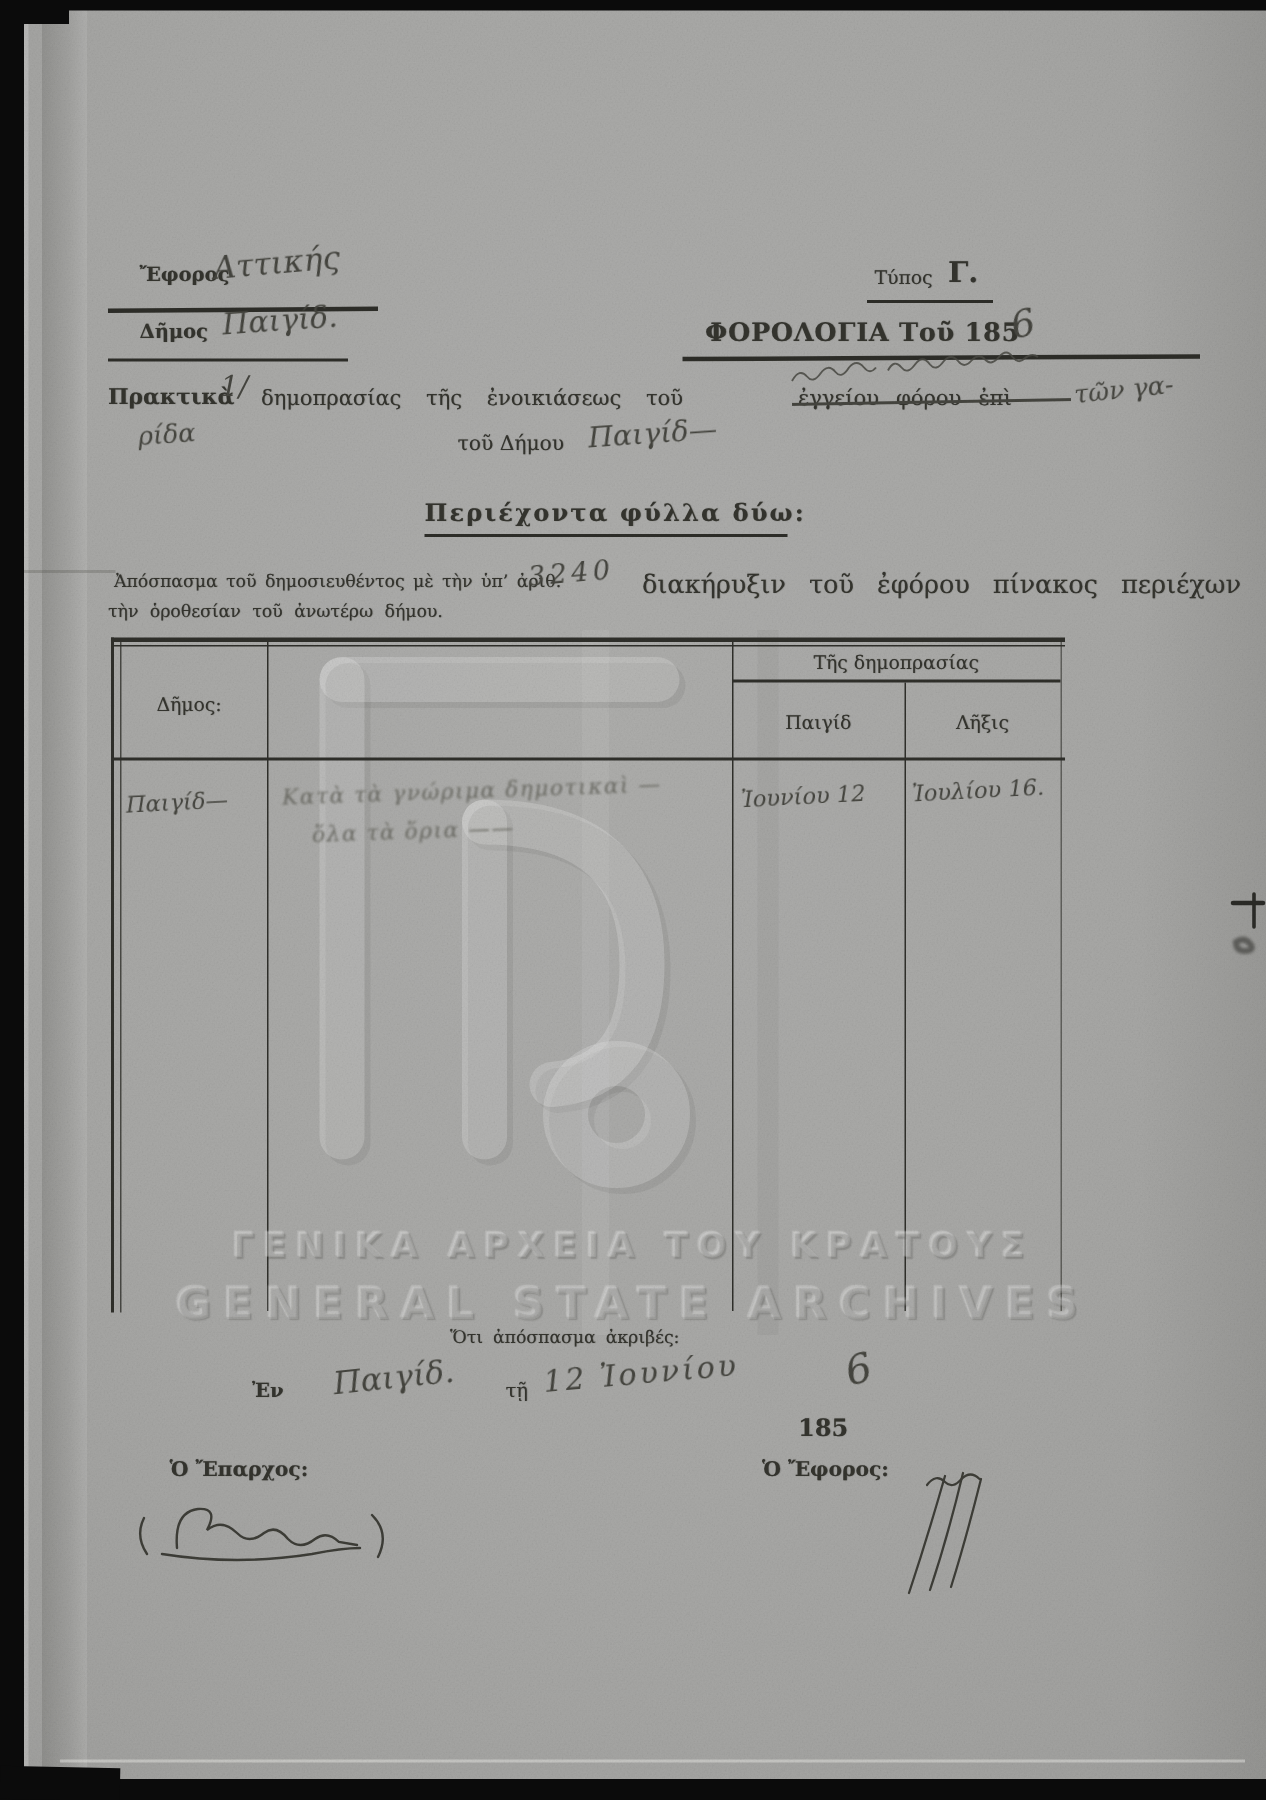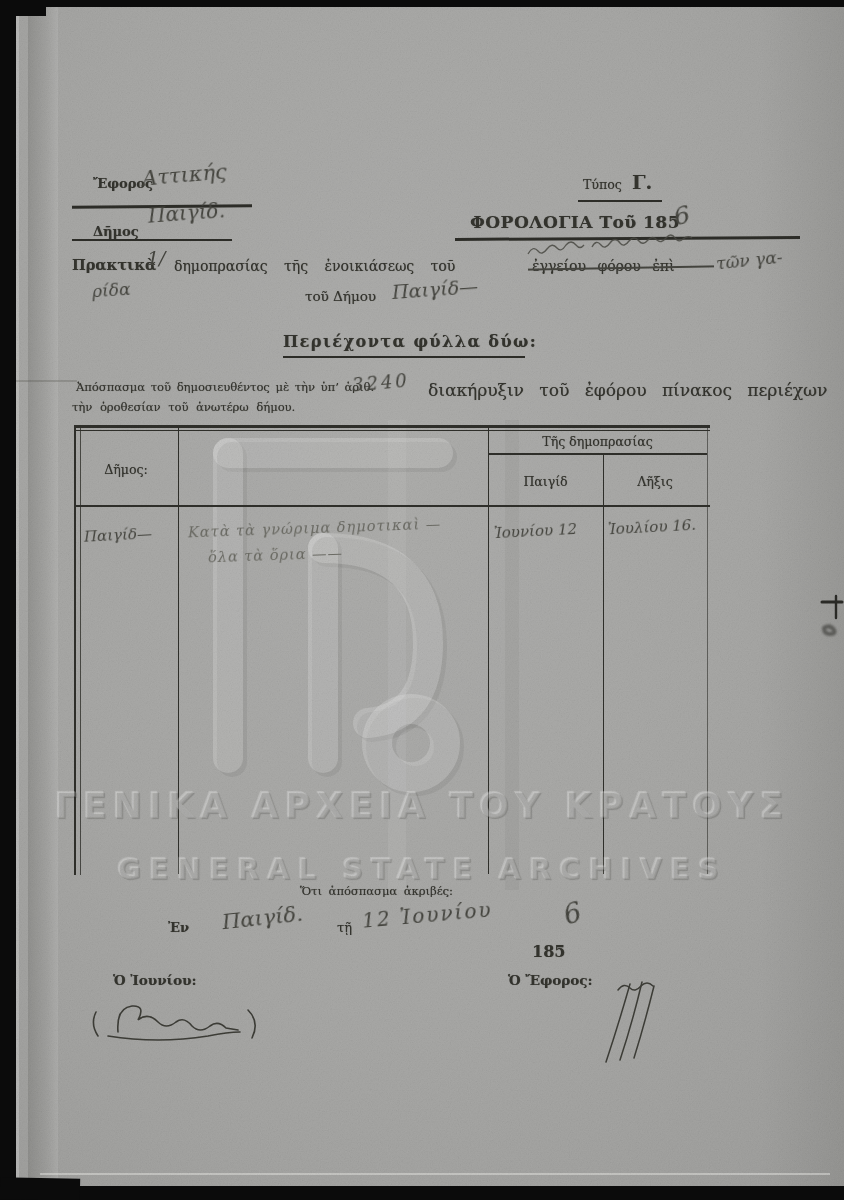--- a/index.html
+++ b/index.html
@@ -70,21 +70,21 @@
   </svg>
 
   <div class="abs pr" style="left:93px;top:176px;font-size:13px;font-weight:600;">Ἔφορος</div>
   <div class="abs hw" style="left:142px;top:163px;font-size:21px;transform:rotate(-5deg);">Αττικής</div>
   <div class="abs rule" style="left:72px;top:205px;width:180px;height:2.5px;transform:rotate(-.4deg);"></div>
 
   <div class="abs pr" style="left:583px;top:177px;font-size:12.5px;">Τύπος</div>
   <div class="abs pr bold" style="left:632px;top:171px;font-size:19px;">Γ.</div>
   <div class="abs rule" style="left:578px;top:200px;width:84px;height:2px;"></div>
 
-  <div class="abs pr" style="left:93px;top:224px;font-size:13px;font-weight:600;">Δῆμος</div>
+  <div class="abs pr" style="left:93px;top:214px;font-size:13px;font-weight:600;">Δῆμος</div>
   <div class="abs hw" style="left:148px;top:201px;font-size:20px;transform:rotate(-4deg);">Παιγίδ.</div>
   <div class="abs rule" style="left:72px;top:239px;width:160px;height:2px;"></div>
 
   <div class="abs pr bold" style="left:470px;top:212px;font-size:17px;letter-spacing:.5px;">ΦΟΡΟΛΟΓΙΑ Τοῦ 185</div>
   <div class="abs hw" style="left:674px;top:201px;font-size:25px;transform:rotate(-12deg);">6</div>
   <div class="abs rule" style="left:455px;top:237px;width:345px;height:2.5px;transform:rotate(-.3deg);"></div>
 
   <svg class="abs" style="left:526px;top:240px;" width="200" height="20" viewBox="0 0 200 20">
     <path d="M2 14 q5 -9 10 -3 q4 5 9 -2 q5 -7 10 -1 q4 5 9 -3 q5 -6 10 0 q4 5 8 0 m8 2 q4 -8 9 -2 q4 5 9 -2 q5 -7 10 0 q4 5 9 -2 q5 -6 10 0 q4 5 9 -1 q5 -5 9 0 q4 4 9 -2 q5 -6 9 0 q4 5 8 1 q5 -4 9 -1" fill="none" stroke="#4a4a44" stroke-width="1.3" opacity=".85" style="filter:blur(.4px);"></path>
   </svg>
@@ -122,33 +122,33 @@
   <div class="abs pr" style="left:74px;top:462px;width:104px;text-align:center;font-size:12.5px;">Δῆμος:</div>
   <div class="abs pr" style="left:488px;top:474px;width:115px;text-align:center;font-size:12.5px;">Παιγίδ</div>
   <div class="abs pr" style="left:603px;top:474px;width:104px;text-align:center;font-size:12.5px;">Λῆξις</div>
 
   <div class="abs hw" style="left:84px;top:526px;font-size:15px;transform:rotate(-3deg);">Παιγίδ—</div>
   <div class="abs hw hw-faint" style="left:188px;top:520px;font-size:14.5px;transform:rotate(-2deg);letter-spacing:1px;">Κατὰ τὰ γνώριμα δημοτικαὶ —</div>
   <div class="abs hw hw-faint" style="left:208px;top:547px;font-size:14.5px;transform:rotate(-2deg);letter-spacing:1px;">ὅλα τὰ ὅρια ——</div>
   <div class="abs hw" style="left:494px;top:522px;font-size:15px;transform:rotate(-3deg);">Ἰουνίου 12</div>
   <div class="abs hw" style="left:608px;top:518px;font-size:15px;transform:rotate(-3deg);">Ἰουλίου 16.</div>
 
-  <div class="abs wm" style="top:786px;font-size:35px;letter-spacing:6px;">ΓΕΝΙΚΑ ΑΡΧΕΙΑ ΤΟΥ ΚΡΑΤΟΥΣ</div>
+  <div class="abs wm" style="top:818px;font-size:23px;letter-spacing:6px;">ΓΕΝΙΚΑ ΑΡΧΕΙΑ ΤΟΥ ΚΡΑΤΟΥΣ</div>
   <div class="abs wm" style="top:852px;font-size:29px;letter-spacing:8px;">GENERAL STATE ARCHIVES</div>
 
   <div class="abs pr" style="left:300px;top:884px;font-size:11.5px;word-spacing:3px;">Ὅτι ἀπόσπασμα ἀκριβές:</div>
 
   <div class="abs pr" style="left:168px;top:920px;font-size:13px;font-weight:600;">Ἐν</div>
   <div class="abs hw" style="left:222px;top:906px;font-size:21px;transform:rotate(-6deg);">Παιγίδ.</div>
   <div class="abs pr" style="left:337px;top:920px;font-size:13px;">τῇ</div>
   <div class="abs hw" style="left:362px;top:903px;font-size:20px;letter-spacing:2px;transform:rotate(-5deg);">12 Ἰουνίου</div>
   <div class="abs pr bold" style="left:532px;top:914px;font-size:16px;margin-top:28px;">185</div>
   <div class="abs hw" style="left:564px;top:898px;font-size:27px;transform:rotate(-14deg);">6</div>
 
-  <div class="abs pr" style="left:113px;top:972px;font-size:13.5px;font-weight:600;">Ὁ Ἰουνίου:</div>
+  <div class="abs pr" style="left:113px;top:972px;font-size:13.5px;font-weight:600;">Ὁ Ἔπαρχος:</div>
   <div class="abs pr" style="left:508px;top:972px;font-size:13.5px;font-weight:600;">Ὁ Ἔφορος:</div>
 
   <svg class="abs" style="left:88px;top:992px;" width="190" height="60" viewBox="0 0 190 60">
     <g fill="none" stroke="#3d3d37" stroke-width="1.6" stroke-linecap="round" style="filter:blur(.3px);">
       <path d="M8 20 Q2 32 10 44"></path>
       <path d="M30 40 Q28 16 44 14 Q58 13 50 28 Q60 20 70 30 Q78 38 88 30 Q96 24 104 34 Q112 42 122 34 Q130 28 138 36 L150 38"></path>
       <path d="M20 44 Q70 52 120 44 Q140 40 152 40"></path>
       <path d="M160 18 Q172 30 164 46"></path>
     </g>
   </svg>

